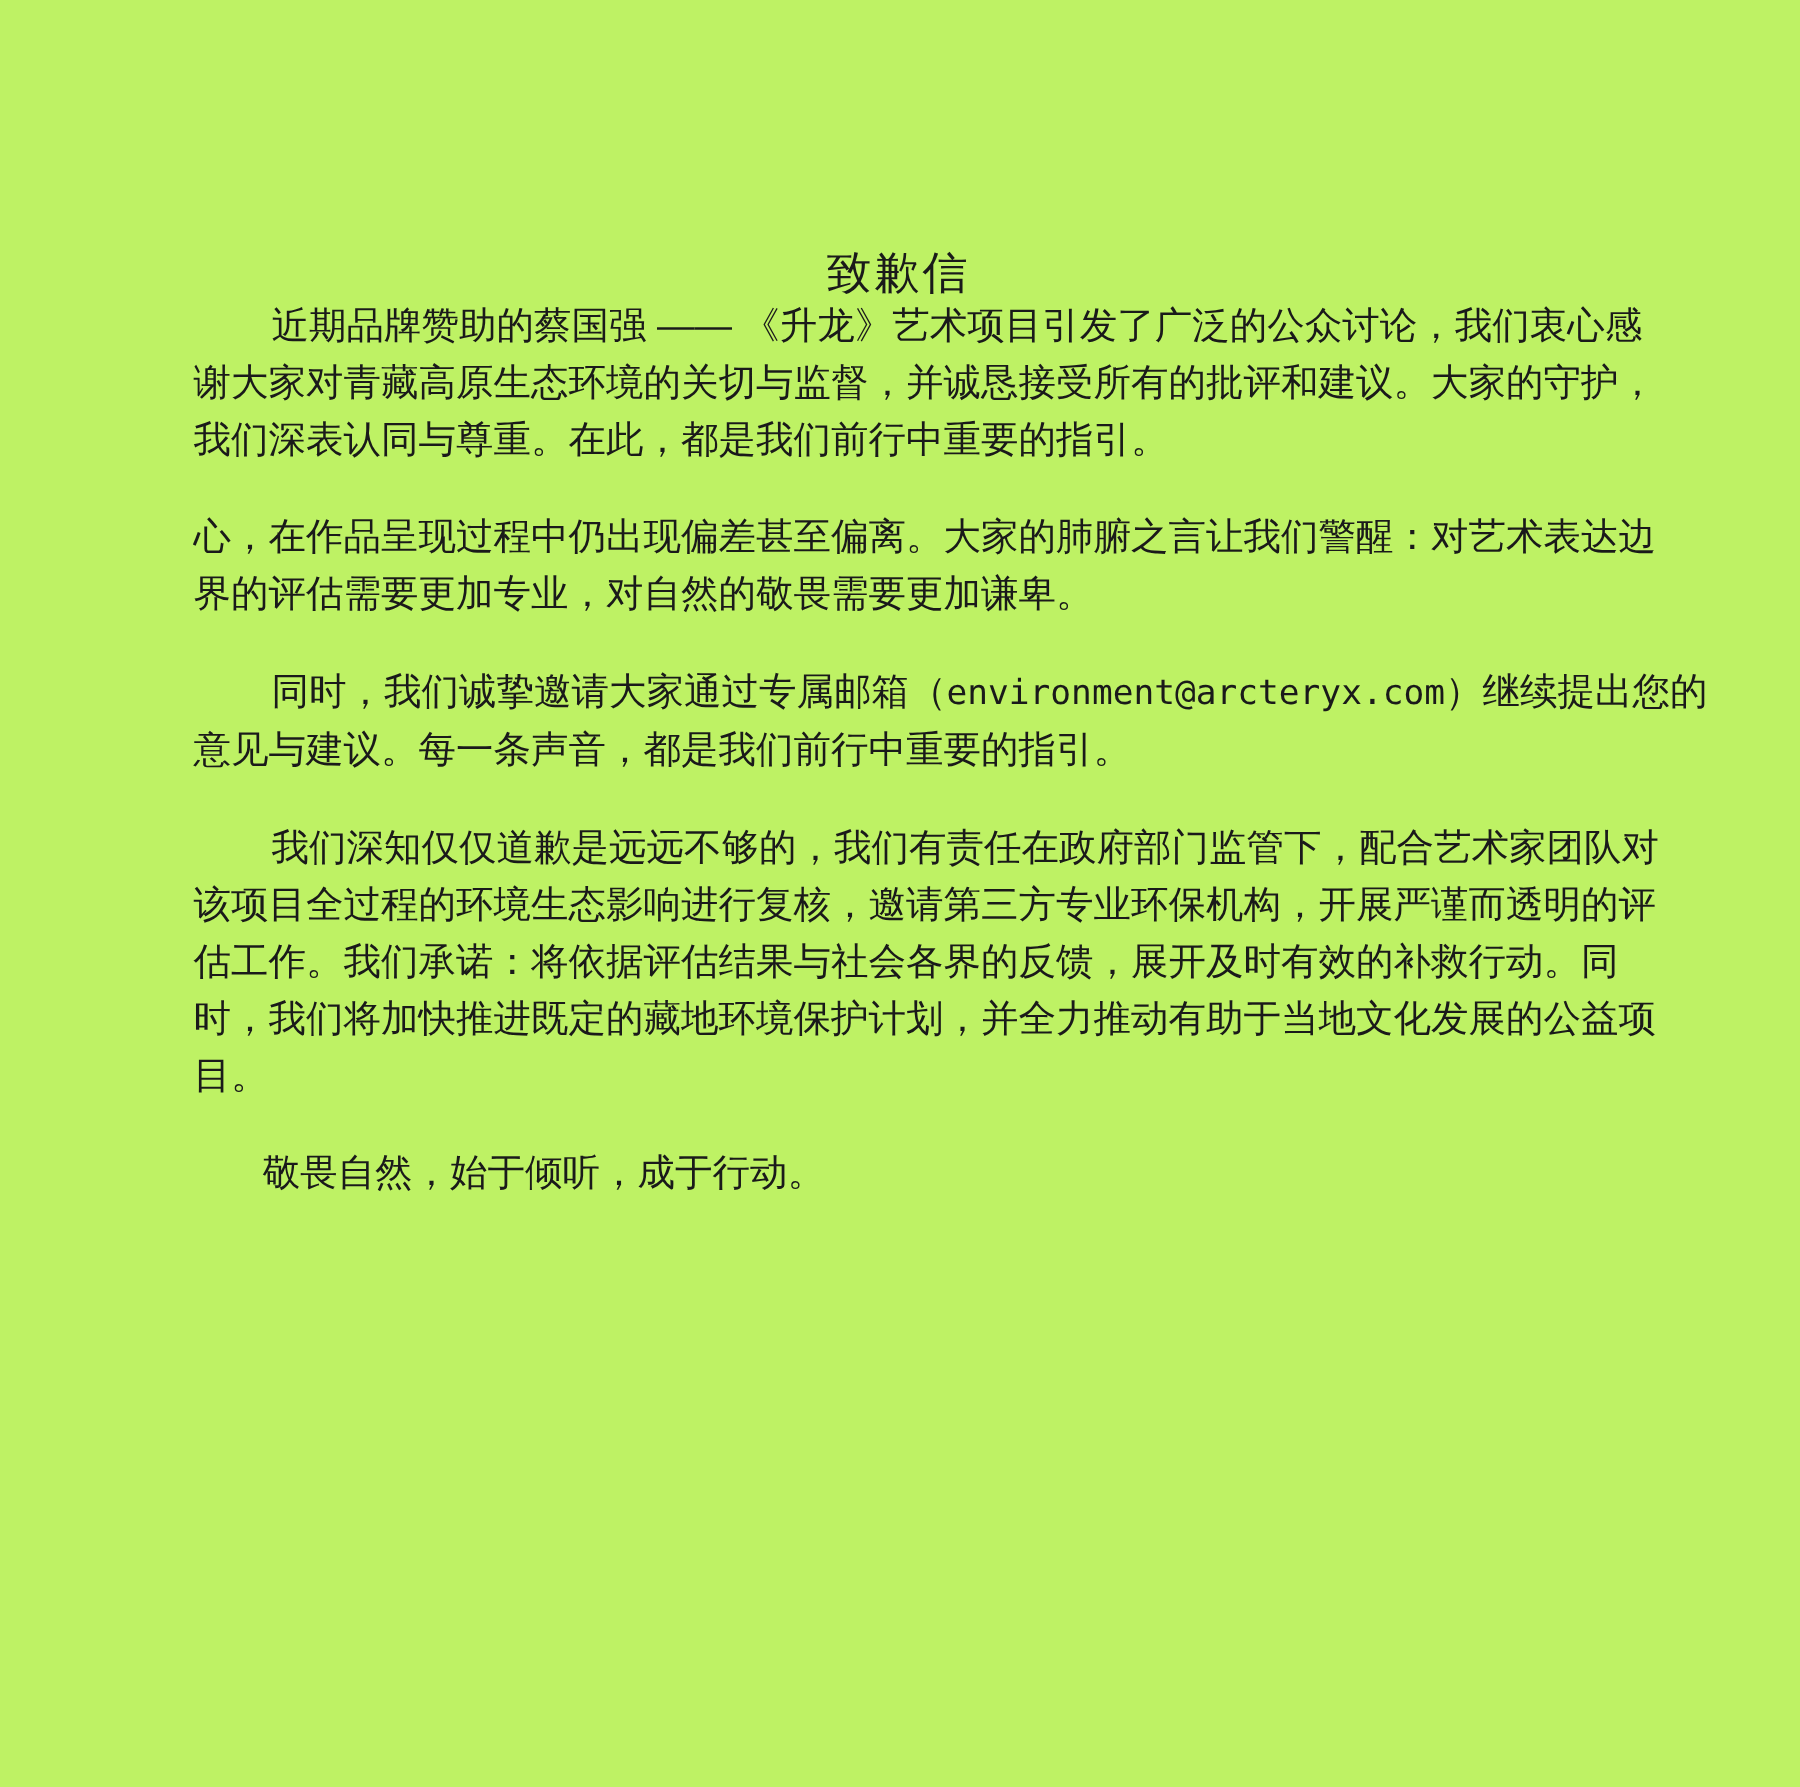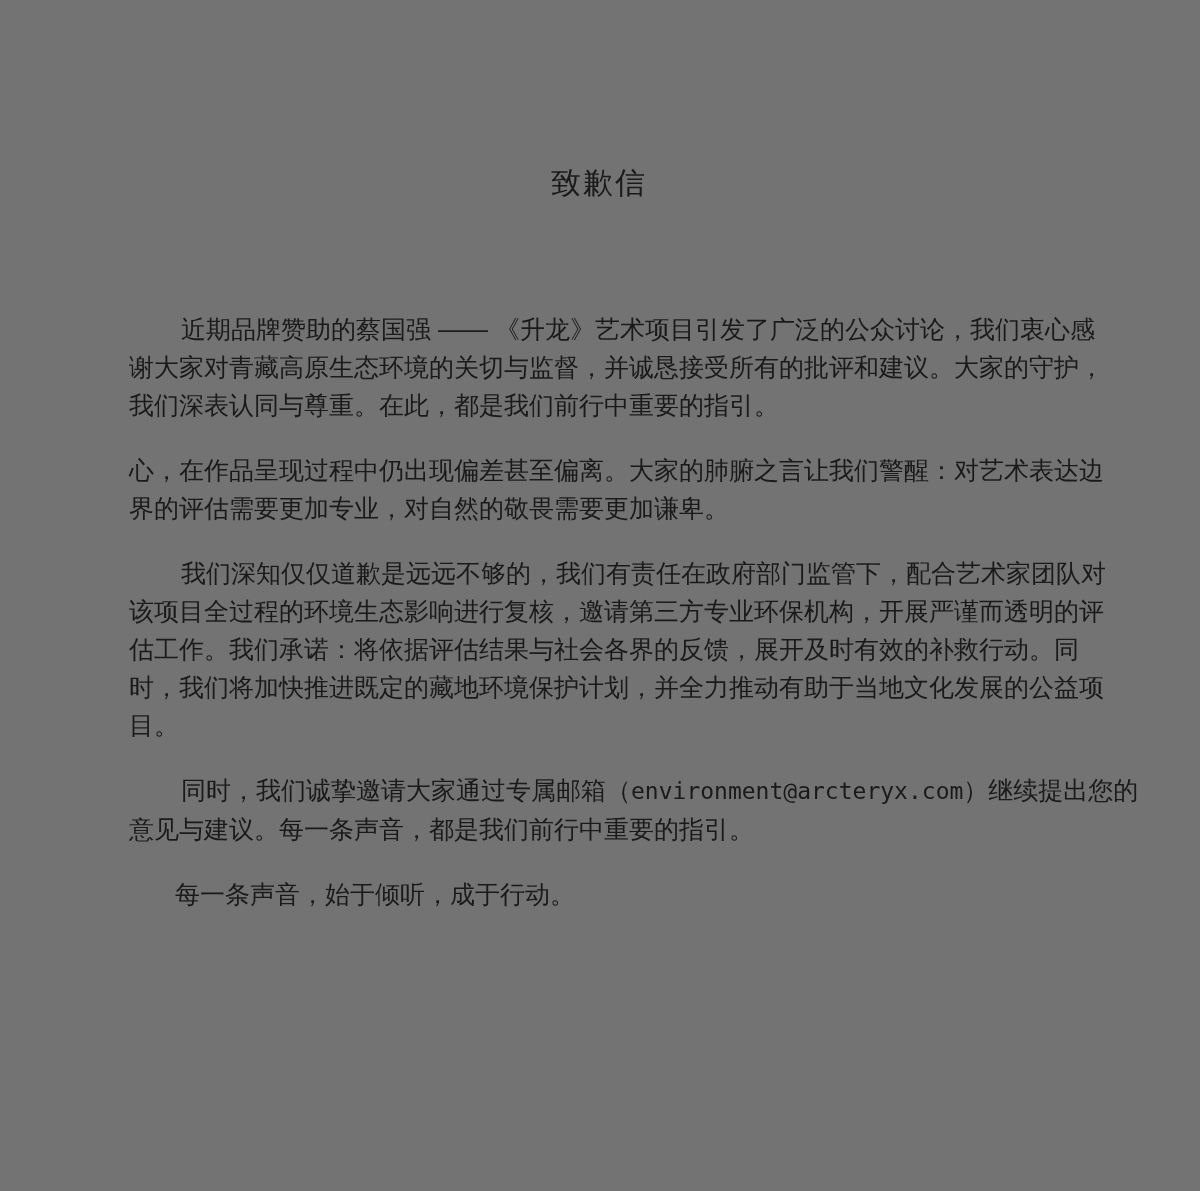--- a/index.html
+++ b/index.html
@@ -1,37 +1,36 @@
 <!DOCTYPE html>
 <html lang="zh"><head>
 <meta charset="utf-8">
 <style>
   * { margin: 0; padding: 0; box-sizing: border-box; }
   html, body { background: #ffffff; }
   .page {
     position: relative;
     width: 1200px;
     height: 1191px;
-    background: #737373;
+    background: #bef264;
     color: #1a1a1a;
     font-family: "Liberation Sans", "DejaVu Sans", sans-serif;
     overflow: hidden;
   }
   .letter {
     padding: 168px 131px 0 129px;
   }
   .title {
     font-size: 30px;
     line-height: 30px;
     font-weight: 500;
     text-align: center;
     letter-spacing: 2px;
   }
   .body-block {
-    margin-top: 112px;
   }
   .para {
     font-size: 25px;
     line-height: 38px;
     font-weight: 400;
   }
   .para + .para {
     margin-top: 27px;
   }
   .line {
@@ -68,33 +67,33 @@
         <span class="line">谢大家对青藏高原生态环境的关切与监督，并诚恳接受所有的批评和建议。大家的守护，</span>
         <span class="line">我们深表认同与尊重。在此，都是我们前行中重要的指引。</span>
       </p>
 
       <p class="para">
         <span class="line">心，在作品呈现过程中仍出现偏差甚至偏离。大家的肺腑之言让我们警醒：对艺术表达边</span>
         <span class="line">界的评估需要更加专业，对自然的敬畏需要更加谦卑。</span>
       </p>
 
       <p class="para">
+        <span class="line indent"><span>同时，我们诚挚邀请大家通过专属邮箱（</span><span class="mono">environment@arcteryx.com</span><span>）继续提出您的</span></span>
+        <span class="line">意见与建议。每一条声音，都是我们前行中重要的指引。</span>
+      </p>
+
+      <p class="para">
         <span class="line indent">我们深知仅仅道歉是远远不够的，我们有责任在政府部门监管下，配合艺术家团队对</span>
         <span class="line">该项目全过程的环境生态影响进行复核，邀请第三方专业环保机构，开展严谨而透明的评</span>
         <span class="line">估工作。我们承诺：将依据评估结果与社会各界的反馈，展开及时有效的补救行动。同</span>
         <span class="line">时，我们将加快推进既定的藏地环境保护计划，并全力推动有助于当地文化发展的公益项</span>
         <span class="line">目。</span>
       </p>
 
       <p class="para">
-        <span class="line indent"><span>同时，我们诚挚邀请大家通过专属邮箱（</span><span class="mono">environment@arcteryx.com</span><span>）继续提出您的</span></span>
-        <span class="line">意见与建议。每一条声音，都是我们前行中重要的指引。</span>
-      </p>
-
-      <p class="para">
-        <span class="line closing-indent">每一条声音，始于倾听，成于行动。</span>
+        <span class="line closing-indent">敬畏自然，始于倾听，成于行动。</span>
       </p>
 
     </div>
 
 
   </div>
 </div>
 
 </body></html>

